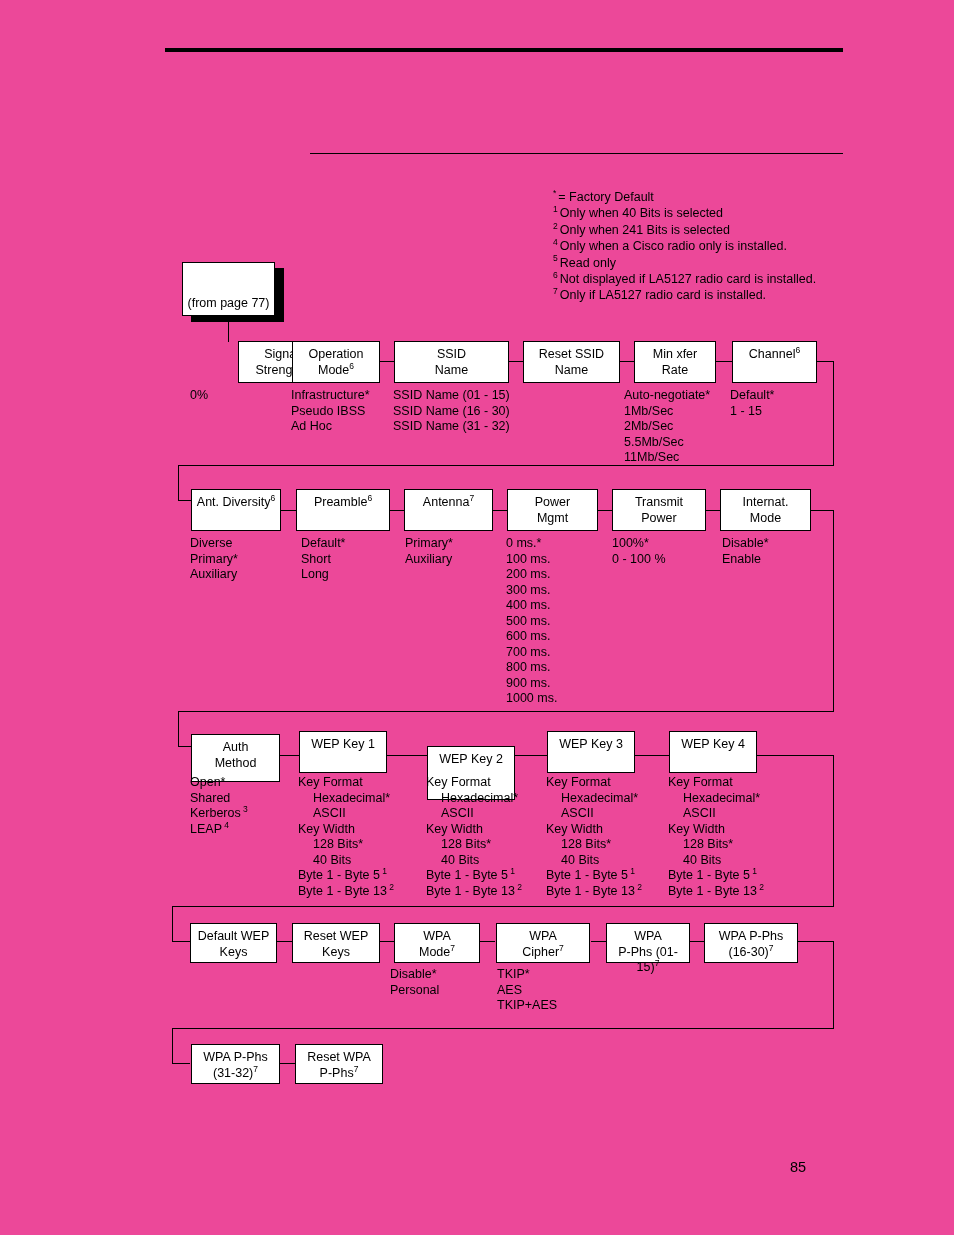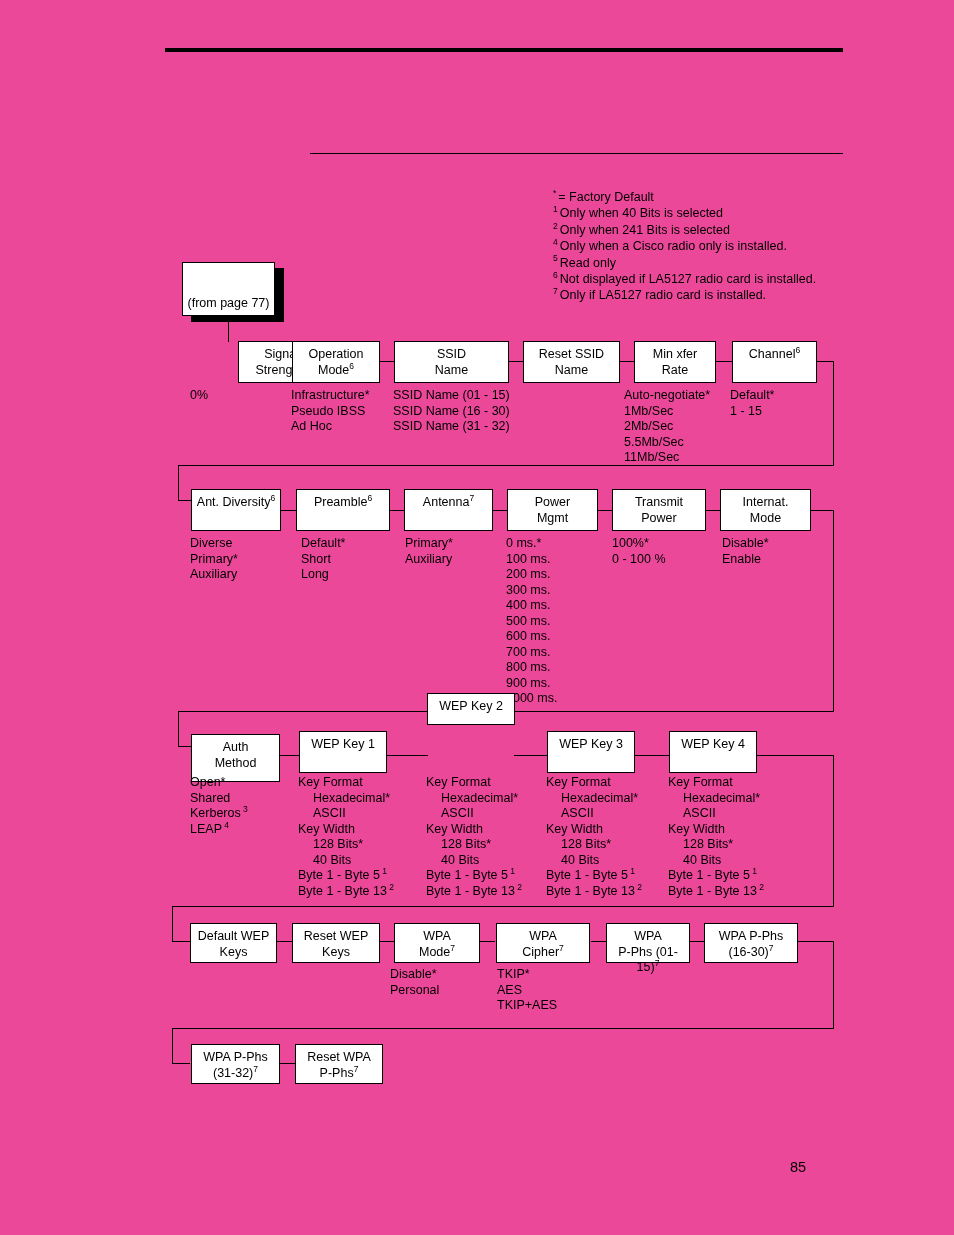--- a/index.html
+++ b/index.html
@@ -336,21 +336,21 @@
     <div class="bx-txt">
       <span>Auth</span><br>
       <span>Method</span>
     </div>
   </div>
 
   <div class="box" style="left:299px; top:731px; width:88px; height:42px;">
     <div class="bx-txt">WEP Key 1</div>
   </div>
 
-  <div class="box" style="left:427px; top:693px; width:88px; height:32px;padding-left:45px;">
+  <div class="box" style="left:427px; top:746px; width:88px; height:54px;padding-left:45px;">
     <div class="bx-txt">WEP Key 2</div>
   </div>
 
   <div class="box" style="left:547px; top:731px; width:88px; height:42px;">
     <div class="bx-txt">WEP Key 3</div>
   </div>
 
   <div class="box" style="left:669px; top:731px; width:88px; height:42px;">
     <div class="bx-txt">WEP Key 4</div>
   </div>

